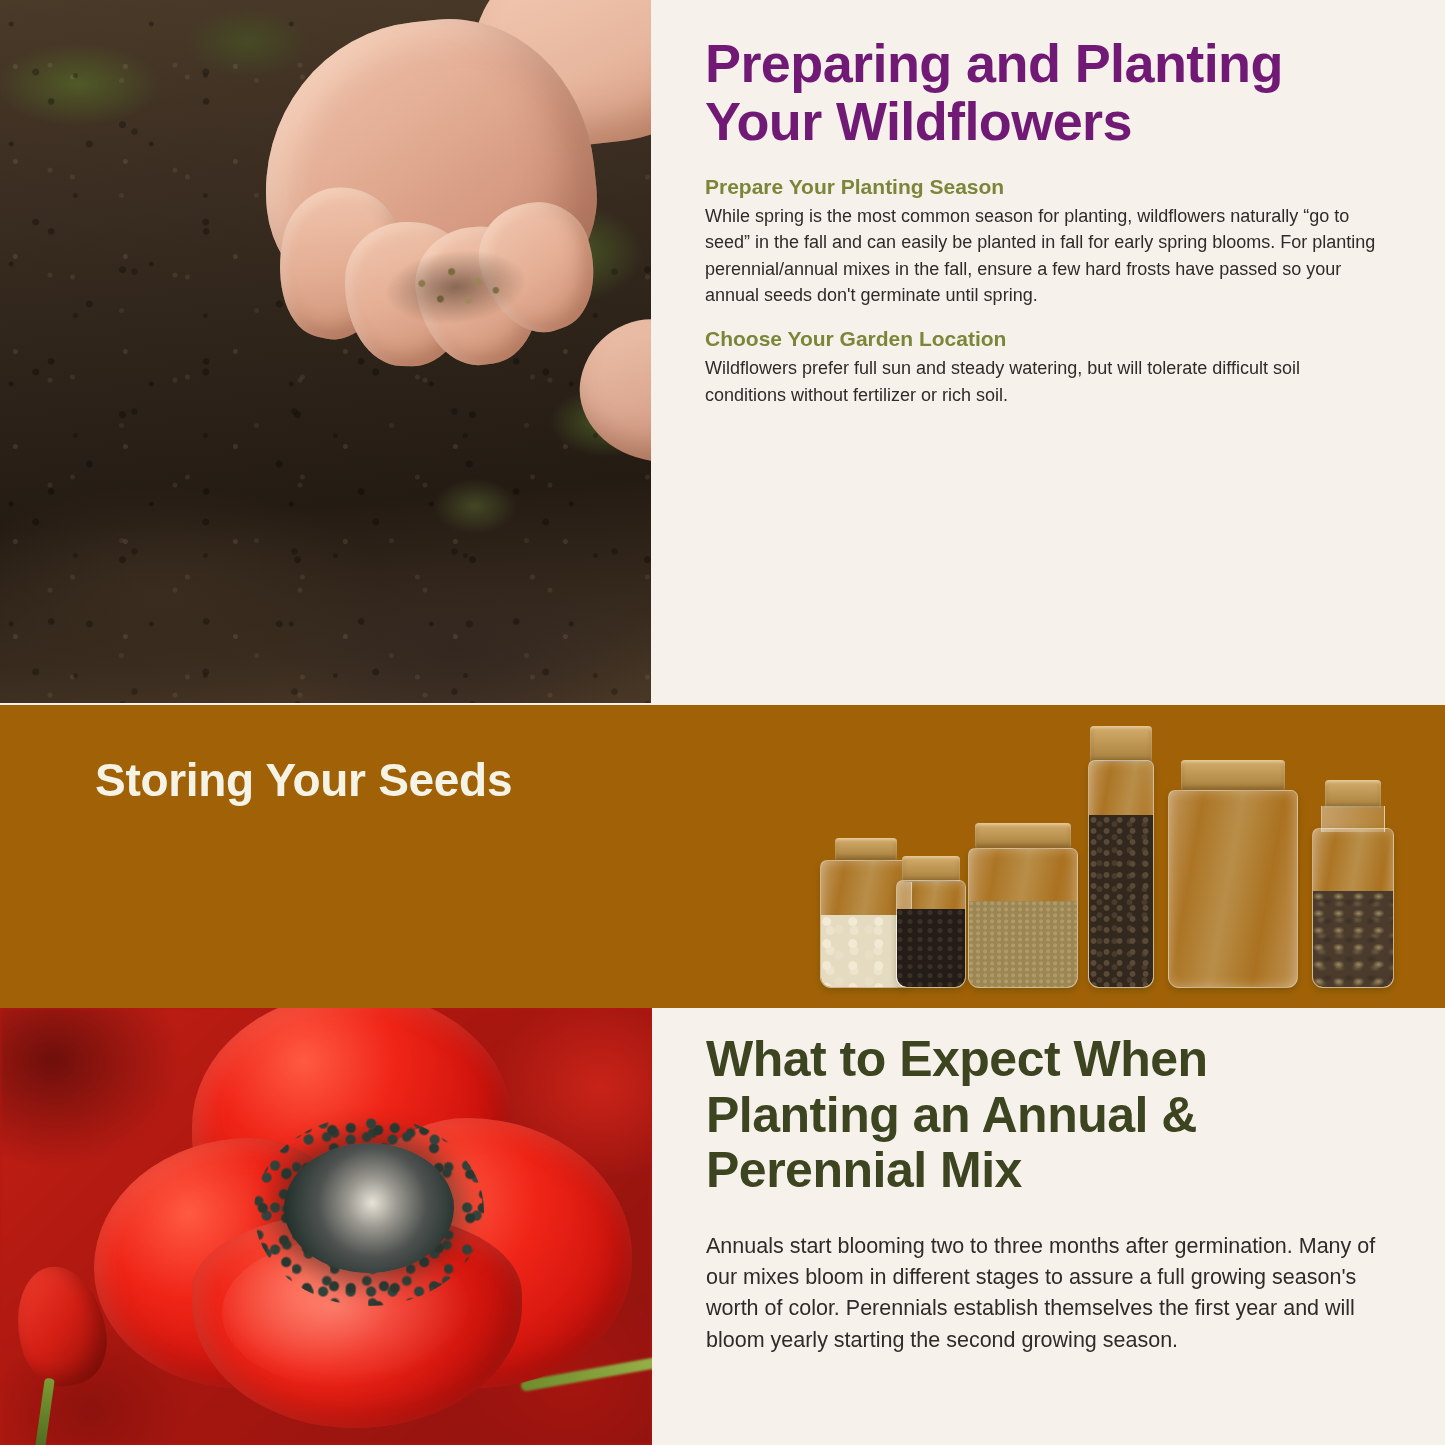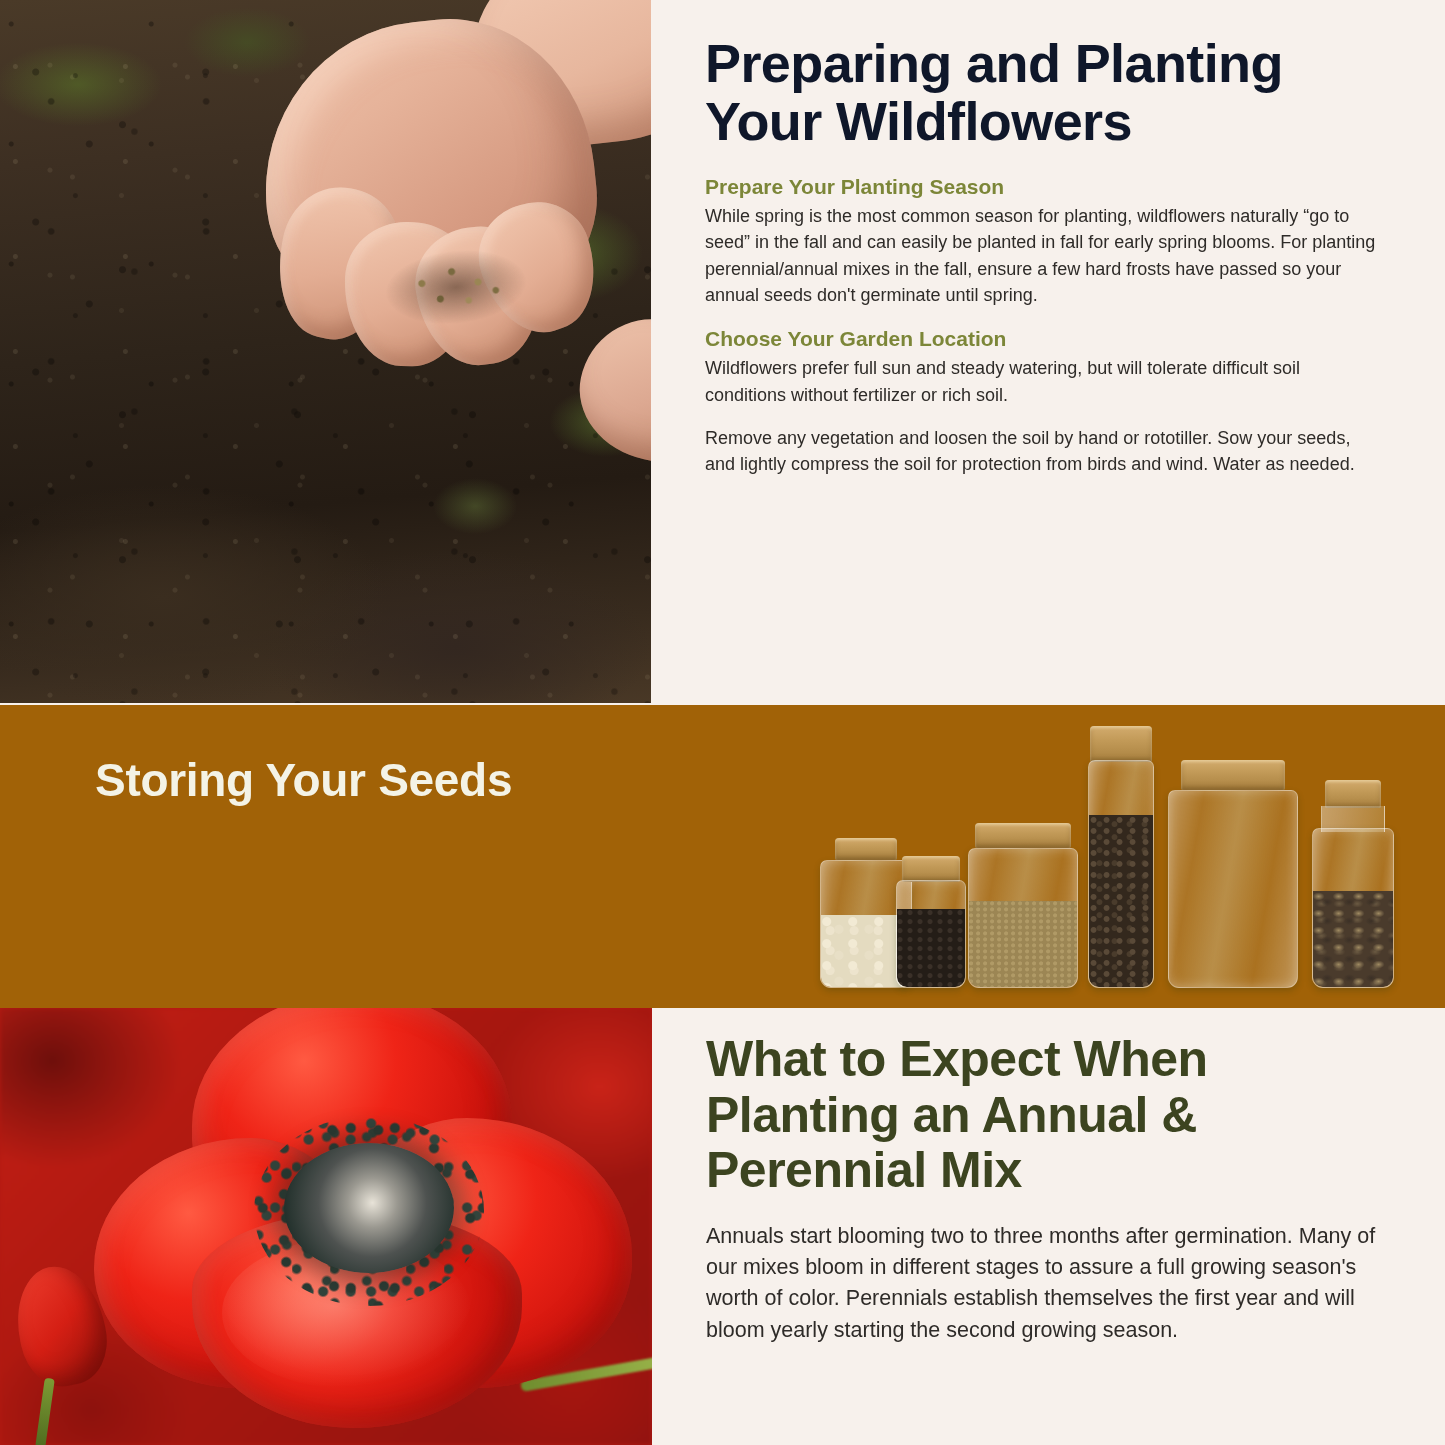--- a/index.html
+++ b/index.html
@@ -97,21 +97,21 @@
     box-shadow:inset -12px -14px 26px rgba(120,64,44,.35);
   }
 
   
   .col-right-1 {
     position:absolute; left:651px; top:0; width:794px; height:705px;
     background:#F7F1EC;
     padding:34px 62px 0 54px;
   }
   h1.title {
-    color:#0f172a;
+    color:#701a75;
     font-size:54px;
     font-weight:bold;
     line-height:1.08;
     letter-spacing:-0.6px;
     margin-bottom:22px;
   }
   .subhead {
     color:#7C8638;
     font-size:21px;
     font-weight:bold;
@@ -244,21 +244,21 @@
 
   .col-right-3 {
     position:absolute; left:652px; top:0; width:793px; height:437px;
     background:#F7F1EC;
     padding:24px 62px 0 54px;
   }
   h2.title3 {
     color:#3C4420;
     font-size:50px; font-weight:bold;
     line-height:1.11; letter-spacing:-0.5px;
-    margin-bottom:22px;
+    margin-bottom:32px;
   }
   .para3 { color:#2E2B28; font-size:21.5px; line-height:1.46; }
 </style>
 </head>
 <body>
 
 <div class="page">
 
   <div class="sec-top">
 
@@ -279,21 +279,20 @@
 
     <div class="col-right-1">
       <h1 class="title">Preparing and Planting Your Wildflowers</h1>
 
       <div class="subhead">Prepare Your Planting Season</div>
       <p class="para">While spring is the most common season for planting, wildflowers naturally “go to seed” in the fall and can easily be planted in fall for early spring blooms. For planting perennial/annual mixes in the fall, ensure a few hard frosts have passed so your annual seeds don't germinate until spring.</p>
 
       <div class="subhead">Choose Your Garden Location</div>
       <p class="para">Wildflowers prefer full sun and steady watering, but will tolerate difficult soil conditions without fertilizer or rich soil.</p>
 
-      <p class="para">Remove any vegetation and loosen the soil by hand or rototiller. Sow your seeds, and lightly compress the soil for protection from birds and wind. Water as needed.</p>
     </div>
   </div>
 
   <div class="sec-green">
     <h2 class="green-title">Storing Your Seeds</h2>
 
     <div class="jars">
 
       <div class="jar" style="left:0px; width:92px; height:150px;">
         <div class="cork" style="width:62px; height:22px; bottom:128px;"></div>

